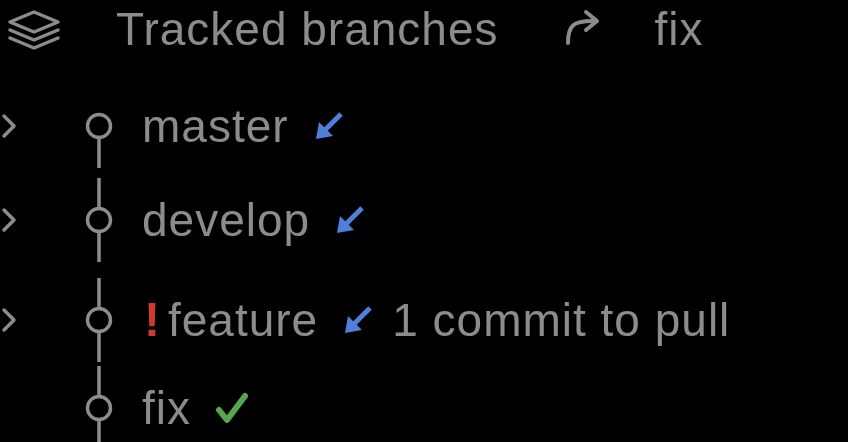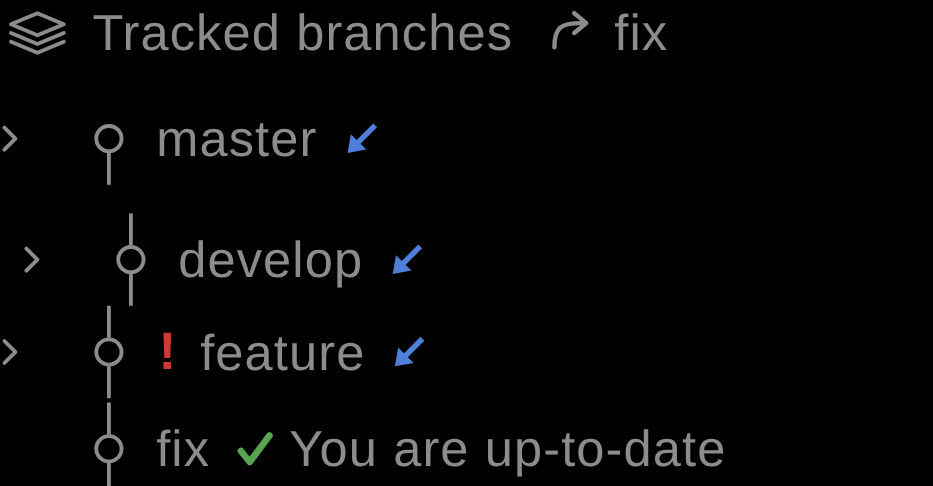--- a/index.html
+++ b/index.html
@@ -12,42 +12,42 @@
   }
   .txt {
     color:#8c8c8c;
     font-size:46px;
     letter-spacing:1px;
     white-space:nowrap;
     line-height:1;
   }
   .header {
     position:absolute; top:6px; left:6px;
-    display:flex; align-items:center;
+    display:flex; align-items:center;gap:32px;
   }
   .header .title { margin-left:22px; }
   .header .hook  { margin-left:30px; display:flex; align-items:center; }
   .header .cur   { margin-left:14px; }
   .row {
     position:absolute; left:0; height:56px;
     display:flex; align-items:center; white-space:nowrap;
   }
   .row-master  { top:98px;align-items:center; }
-  .row-develop { top:208px;margin-left:20px; }
+  .row-develop { top:192px; }
   .row-feature { top:292px; }
   .row-fix     { top:380px; }
   .chev { width:20px; display:flex; align-items:center; justify-content:flex-start; }
   .chev.hidden { visibility:hidden; }
   .node { margin-left:64px; width:30px; height:84px; flex:0 0 auto; }
   .bname { margin-left:28px; }
   .alert {
     margin-left:30px;
     color:#cf3a30; font-size:48px; font-weight:bold; line-height:1;
   }
-  .alert + .bname { margin-left:22px; }
+  .alert + .bname { margin-left:8px; }
   .pull-arrow { margin-left:22px; display:flex; align-items:center; }
   .check { margin-left:20px; display:flex; align-items:center; }
   .status { margin-left:16px; }
   .check + .status { margin-left:10px; }
   svg { display:block; overflow:visible; }
 </style>
 </head>
 <body>
 
 <div class="header">
@@ -125,20 +125,21 @@
     </svg>
   </span>
   <span class="alert">!</span>
   <span class="txt bname">feature</span>
   <span class="pull-arrow">
     <svg width="36" height="36" viewBox="0 0 36 36">
       <line x1="30" y1="6" x2="13" y2="23" stroke="#4f7fd9" stroke-width="5"></line>
       <polygon points="5,31 8,14 22,28" fill="#4f7fd9"></polygon>
     </svg>
   </span>
+  <span class="txt status">1 commit to pull</span>
 </div>
 
 <div class="row row-fix">
   <span class="chev hidden">
     <svg width="18" height="28" viewBox="0 0 18 28">
       <polyline points="4,4 14,14 4,24" fill="none" stroke="#8c8c8c" stroke-width="3.5"></polyline>
     </svg>
   </span>
   <span class="node">
     <svg width="30" height="84" viewBox="0 0 30 84">
@@ -146,14 +147,13 @@
       <line x1="15" y1="55" x2="15" y2="84" stroke="#8c8c8c" stroke-width="3.5"></line>
       <circle cx="15" cy="42" r="11.5" fill="none" stroke="#8c8c8c" stroke-width="3.5"></circle>
     </svg>
   </span>
   <span class="txt bname">fix</span>
   <span class="check">
     <svg width="42" height="36" viewBox="0 0 42 36">
       <polyline points="8,20 16,30 34,6" fill="none" stroke="#57a54e" stroke-width="6" stroke-linecap="round" stroke-linejoin="round"></polyline>
     </svg>
   </span>
-  <span class="txt status">You are up-to-date</span>
 </div>
 
 </body></html>

